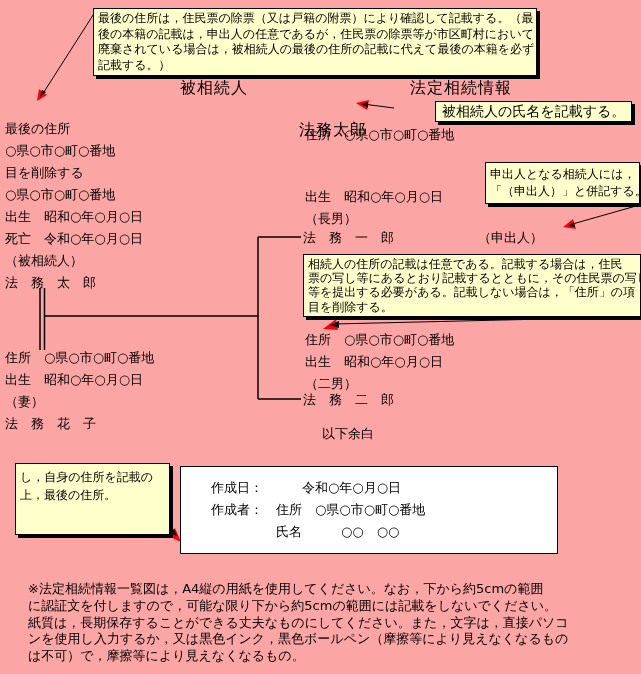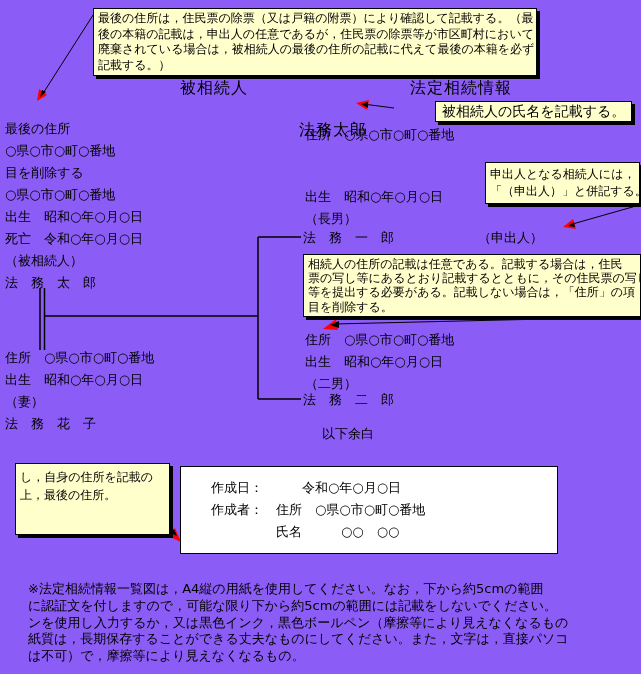--- a/index.html
+++ b/index.html
@@ -1,17 +1,17 @@
 <!DOCTYPE html>
 <html><head>
 <meta charset="utf-8">
 <style>
   html,body{margin:0;padding:0;background:#ffffff;}
   .page{
-    position:relative;width:641px;height:674px;background:#8b5cf6;
+    position:relative;width:641px;height:674px;background:#fca5a5;
     font-family:"DejaVu Sans","Liberation Sans",sans-serif;
     color:#000;overflow:hidden;
   }
   .abs{position:absolute;}
   .nowrap div, .nowrap span{white-space:nowrap;}
   .callout{
     position:absolute;background:#ffffcc;border:1px solid #000;
     box-shadow:3px 3px 0 #000;
   }
   .callout .ln{white-space:nowrap;}
@@ -145,18 +145,18 @@
     <div class="creation-rows">
         <div class="ln">作成日：　　　令和○年○月○日</div>
         <div class="ln">作成者：　住所　○県○市○町○番地</div>
         <div class="ln">　　　　　氏名　　　○○　○○</div>
       </div>
   </div>
 
   <div class="abs footnote" style="left:28px;top:581px;">
       <div class="ln">※法定相続情報一覧図は，A4縦の用紙を使用してください。なお，下から約5cmの範囲</div>
       <div class="ln">に認証文を付しますので，可能な限り下から約5cmの範囲には記載をしないでください。</div>
+      <div class="ln">紙質は，長期保存することができる丈夫なものにしてください。また，文字は，直接パソコ</div>
       <div class="ln">ンを使用し入力するか，又は黒色インク，黒色ボールペン（摩擦等により見えなくなるもの</div>
-      <div class="ln">紙質は，長期保存することができる丈夫なものにしてください。また，文字は，直接パソコ</div>
       <div class="ln">は不可）で，摩擦等により見えなくなるもの。</div>
     </div>
 
 </div>
 
 </body></html>

